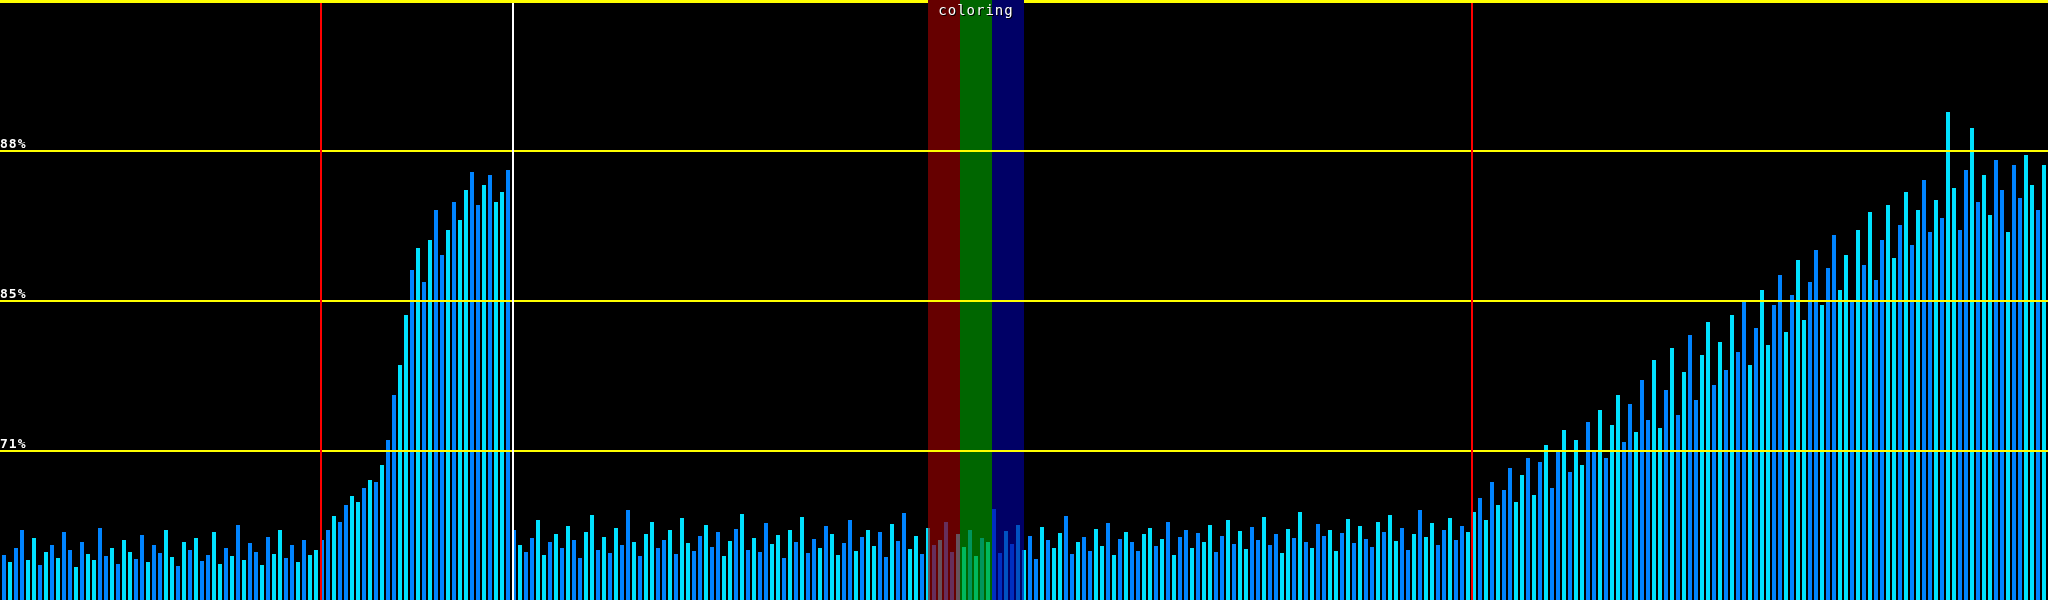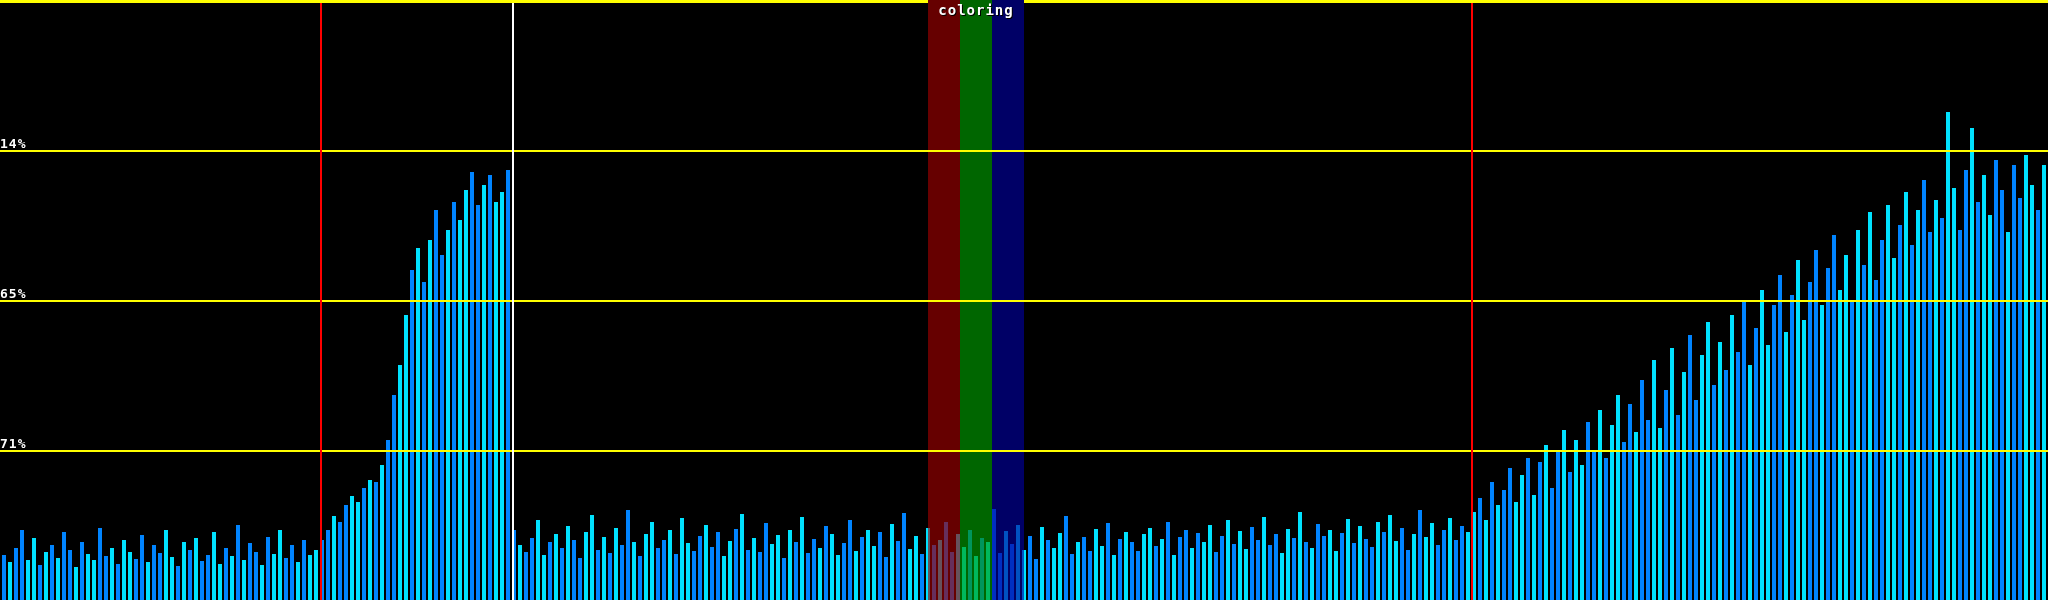--- a/index.html
+++ b/index.html
@@ -34,21 +34,21 @@
   .ylabel {
     position: absolute; left: 0;
     color: #ffffff; font-weight: bold;
     font-size: 13px; line-height: 13px;
     letter-spacing: 1px;
     z-index: 7; white-space: nowrap;
   }
   .coloring-label {
     position: absolute; top: 3px; left: 928px; width: 96px;
     text-align: center;
-    color: #ffffff; font-weight: bold;
+    color: #ffffff; font-weight: normal;
     font-size: 14px; line-height: 15px;
     letter-spacing: 1px;
     text-shadow: 1px 1px 0 #000;
     z-index: 8;
   }
 </style>
 </head>
 <body>
 
 <div class="canvas">
@@ -408,18 +408,18 @@
       <div class="gridline" style="top: 150px; background: rgb(255, 255, 0);"></div>
       <div class="gridline" style="top: 300px; background: rgb(255, 255, 0);"></div>
       <div class="gridline" style="top: 450px; background: rgb(255, 255, 0);"></div>
     </div>
   <div id="markers">
       <div class="marker" style="left: 320px; background: rgb(255, 0, 0);"></div>
       <div class="marker" style="left: 512px; background: rgb(255, 255, 255);"></div>
       <div class="marker" style="left: 1471px; background: rgb(255, 0, 0);"></div>
     </div>
   <div id="ylabels">
-      <div class="ylabel" style="top: 137px; color: rgb(255, 255, 255);">14%</div>
-      <div class="ylabel" style="top: 287px; color: rgb(255, 255, 255);">65%</div>
+      <div class="ylabel" style="top: 137px; color: rgb(255, 255, 255);">88%</div>
+      <div class="ylabel" style="top: 287px; color: rgb(255, 255, 255);">85%</div>
       <div class="ylabel" style="top: 437px; color: rgb(255, 255, 255);">71%</div>
     </div>
   <div class="coloring-label">coloring</div>
 </div>
 
 </body></html>

